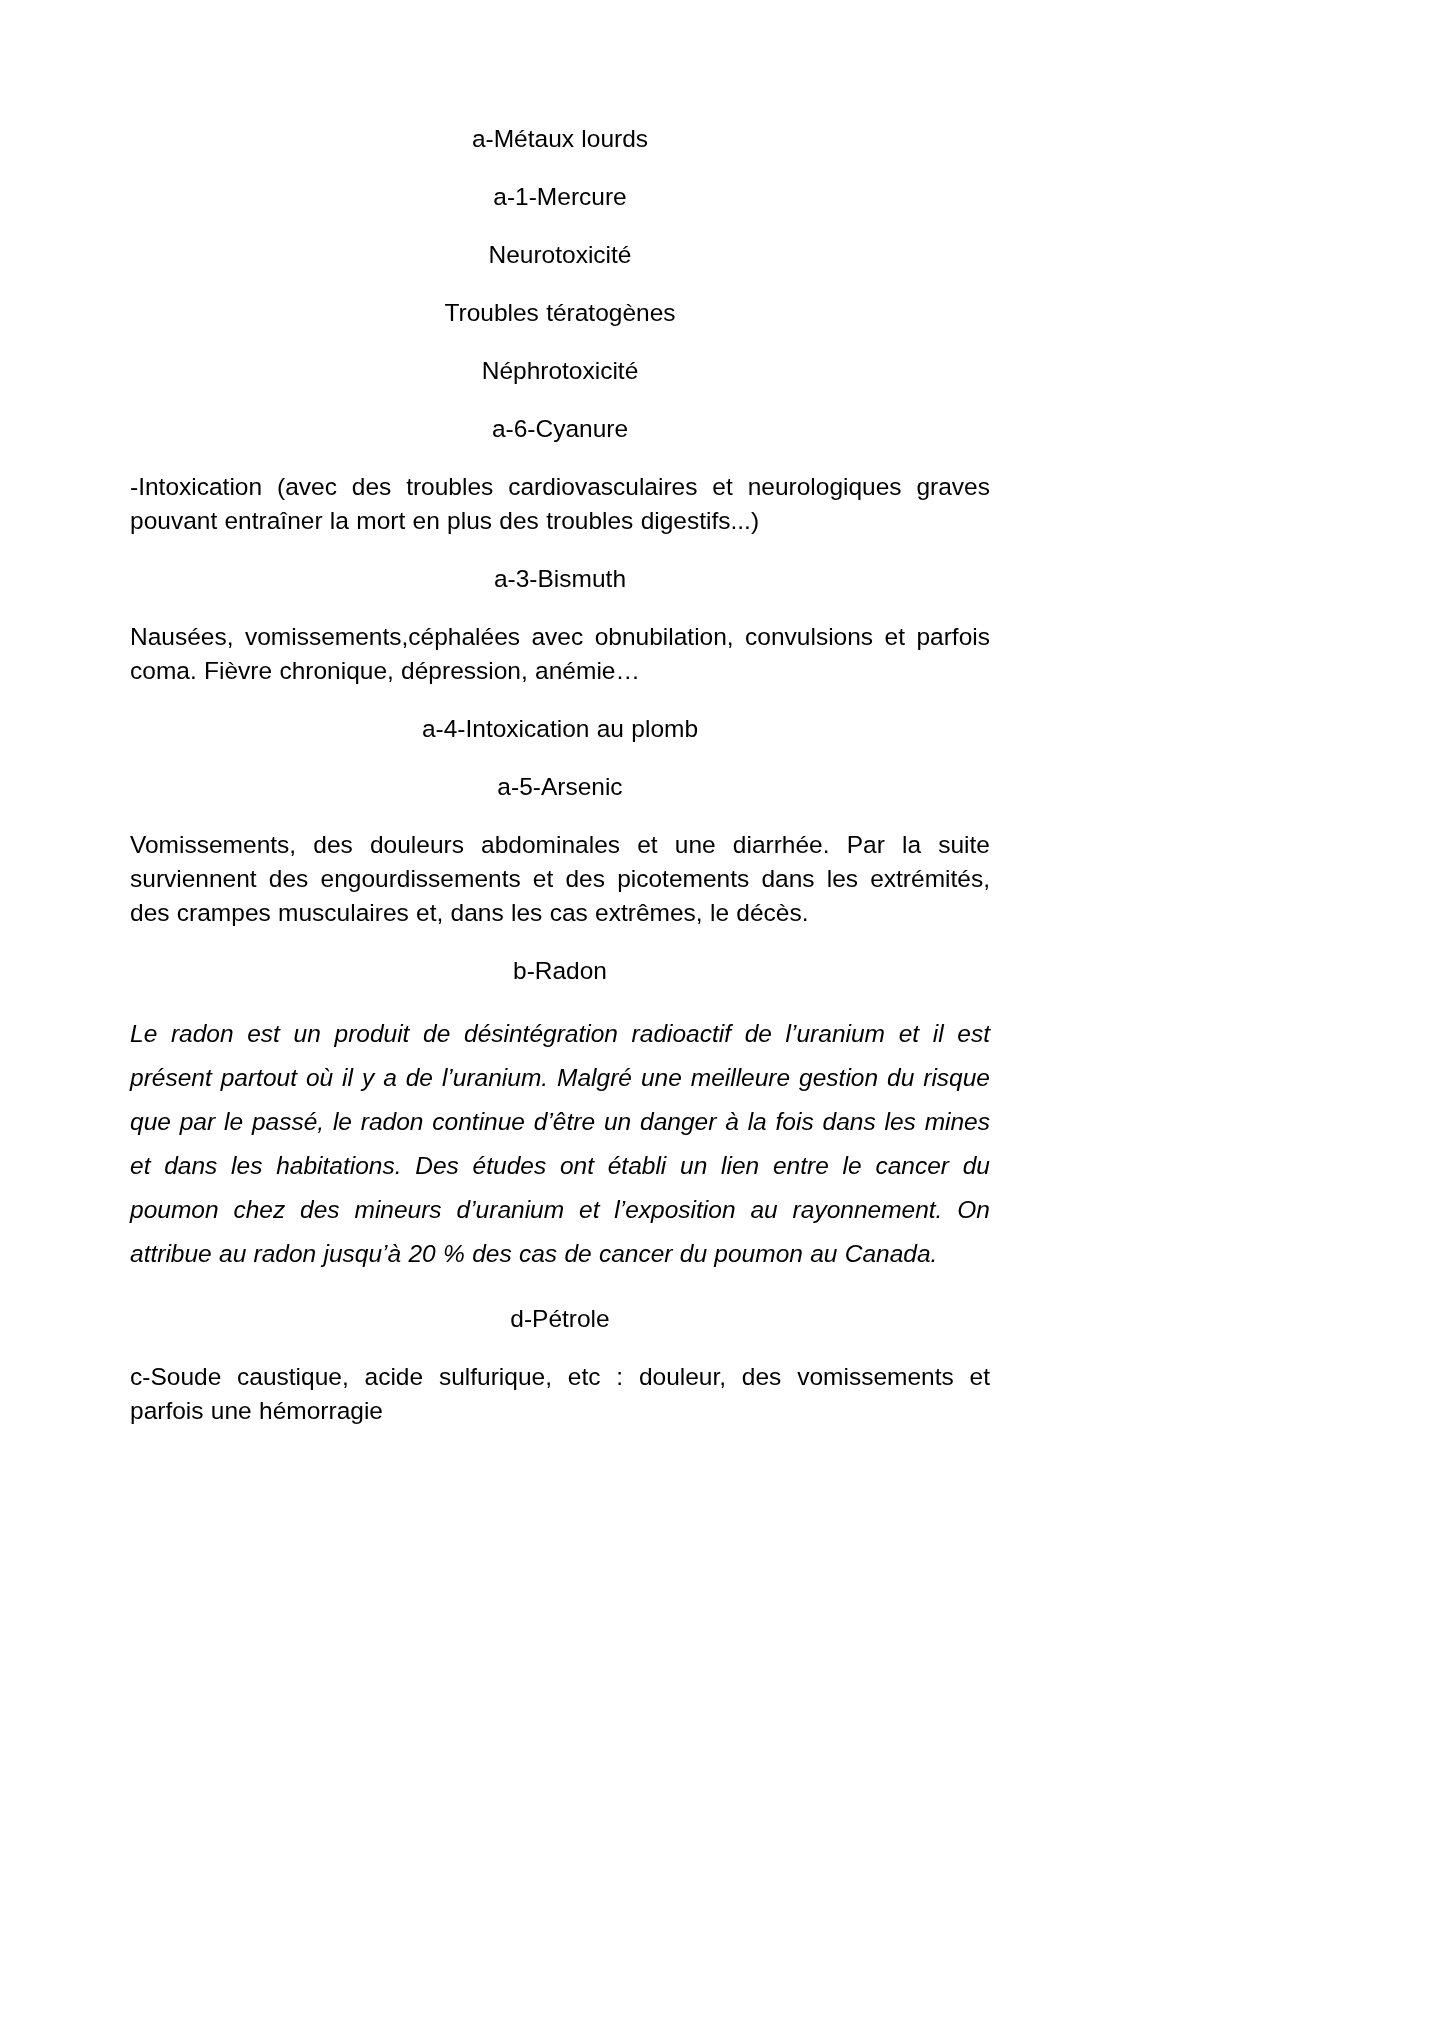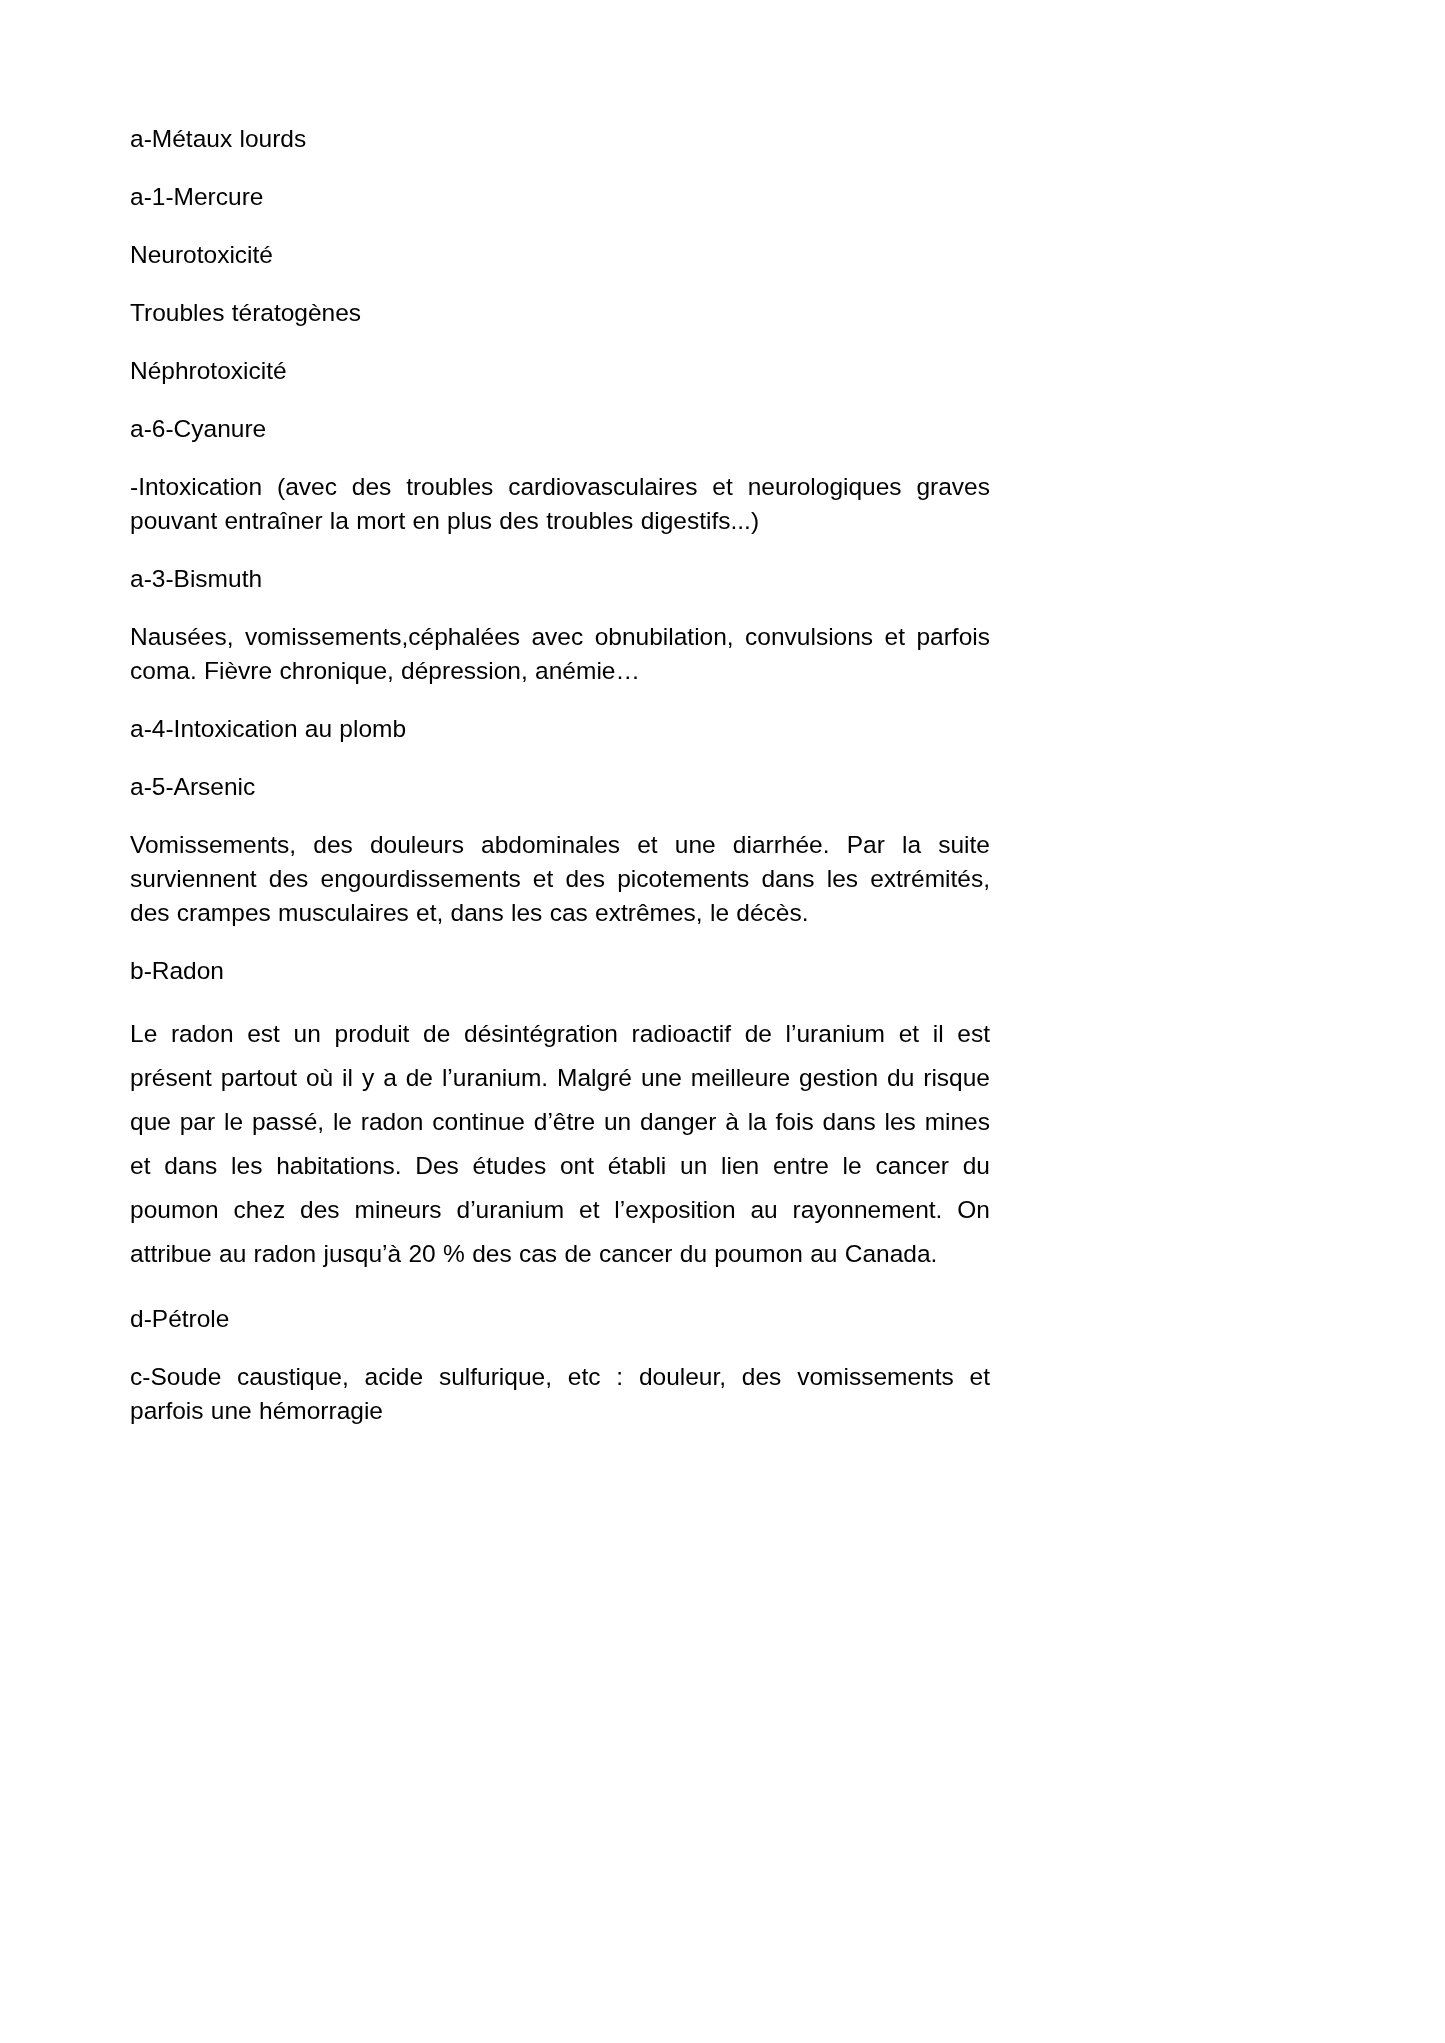--- a/index.html
+++ b/index.html
@@ -31,29 +31,30 @@
     line-height: 34px;
     margin: 0 0 24px 0;
     text-align: justify;
     text-justify: inter-word;
     word-spacing: 0.5px;
     hyphens: none;
     -webkit-hyphens: none;
   }
   
   .para.short {
-    text-align: left;
+    text-align: center;
   }
   .para.block {
     text-align: justify;
   }
   
   .para.loose {
     line-height: 44px;
     margin-bottom: 26px;
+    font-style: italic;
   }
 </style>
 </head>
 <body>
 
 <div class="page">
   <div class="content">
 
     <p class="para short">a-Métaux lourds</p>
 

